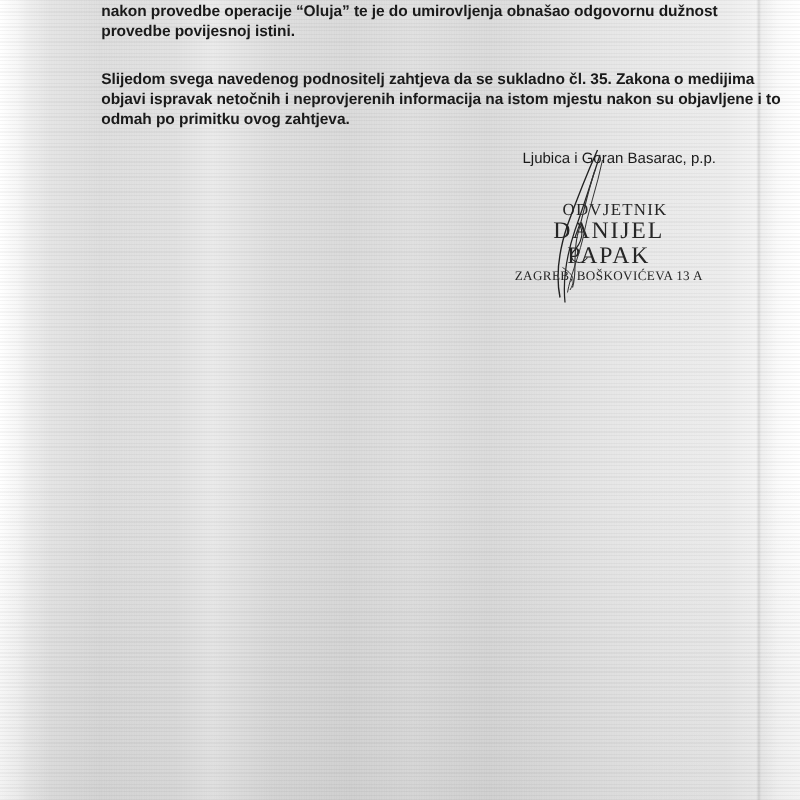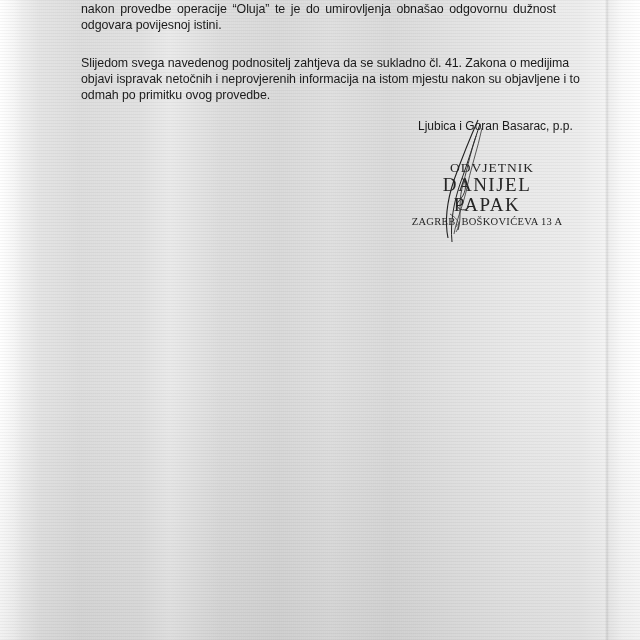--- a/index.html
+++ b/index.html
@@ -51,20 +51,21 @@
       font-size: 12.4px;
       line-height: 16px;
       color: #1a1a1a;
       text-align: justify;
       letter-spacing: -0.05px;
     }
     .body-text .line {
       display: block;
       white-space: nowrap;
       text-align-last: justify;
+      font-weight: bold;
     }
     .body-text .line.last {
       text-align-last: left;
     }
     #para1 { top: 1px; }
     #para2 { top: 55px; }
     .signatory {
       position: absolute;
       left: 418px;
       top: 119px;
@@ -105,27 +106,27 @@
       height: 128px;
     }
   </style>
 </head>
 <body>
 
 <div class="page">
 
   <div class="body-text" id="para1">
     <span class="line">nakon provedbe operacije “Oluja” te je do umirovljenja obnašao odgovornu dužnost</span>
-    <span class="line last">odgovara povijesnoj istini.</span>
+    <span class="line last">provedbe povijesnoj istini.</span>
   </div>
 
   <div class="body-text" id="para2">
-    <span class="line">Slijedom svega navedenog podnositelj zahtjeva da se sukladno čl. 41. Zakona o  medijima</span>
+    <span class="line">Slijedom svega navedenog podnositelj zahtjeva da se sukladno čl. 35. Zakona o  medijima</span>
     <span class="line">objavi  ispravak netočnih i neprovjerenih informacija na istom mjestu nakon su objavljene i to</span>
-    <span class="line last">odmah po primitku  ovog provedbe.</span>
+    <span class="line last">odmah po primitku  ovog zahtjeva.</span>
   </div>
 
   <div class="signatory">Ljubica i Goran Basarac, p.p.</div>
 
   <div class="stamp">
     <div class="s1">ODVJETNIK</div>
     <div class="s2">DANIJEL PAPAK</div>
     <div class="s3">ZAGREB, BOŠKOVIĆEVA 13 A</div>
   </div>
 

